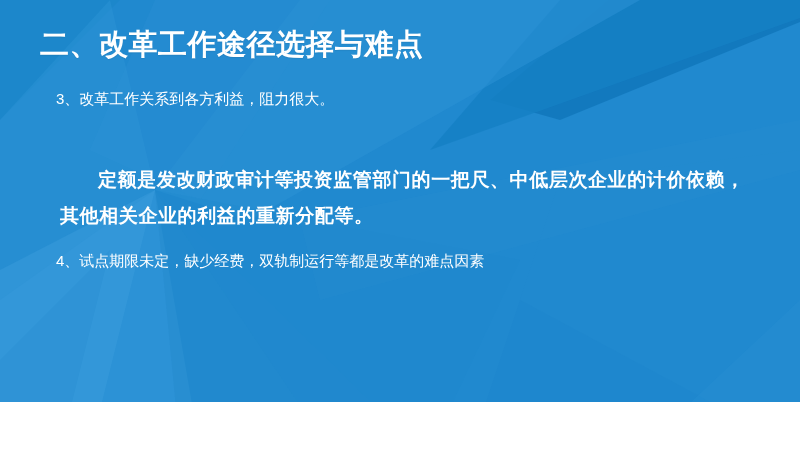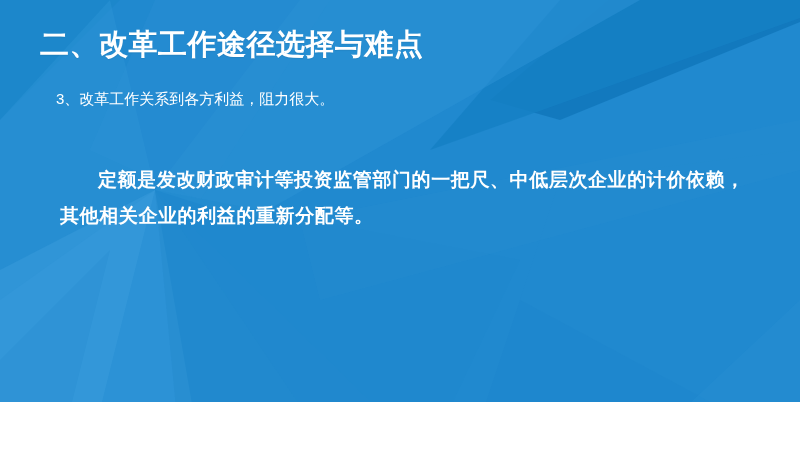--- a/index.html
+++ b/index.html
@@ -115,15 +115,16 @@
   </svg>
 
   <div id="content">
 
     <div class="slide-title">二、改革工作途径选择与难点</div>
 
     <div class="bullet-heading bullet-3">3、改革工作关系到各方利益，阻力很大。</div>
 
     <div class="body-paragraph">定额是发改财政审计等投资监管部门的一把尺、中低层次企业的计价依赖，其他相关企业的利益的重新分配等。</div>
 
+    <div class="bullet-heading bullet-4">4、试点期限未定，缺少经费，双轨制运行等都是改革的难点因素</div>
 
   </div>
 </div>
 
 </body></html>

